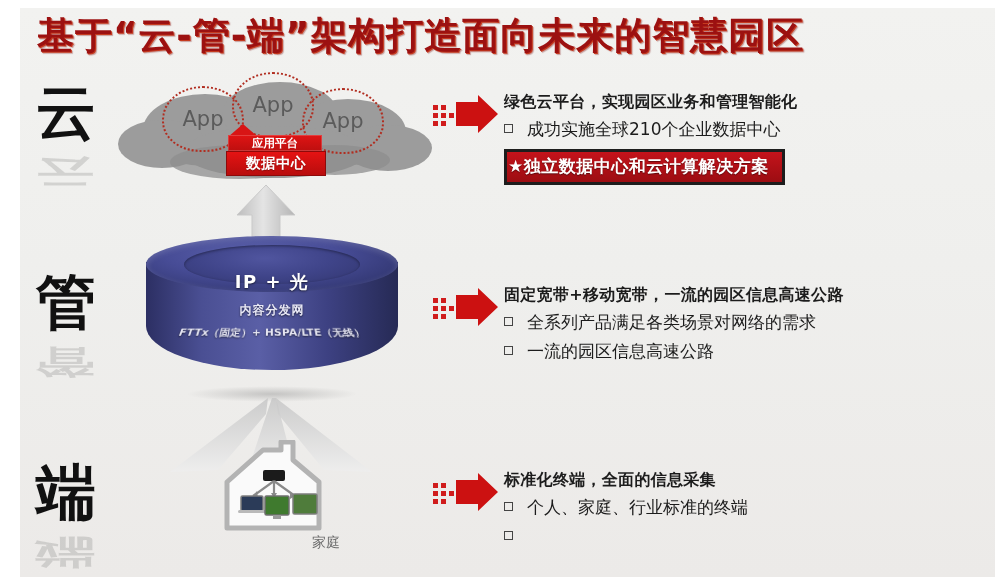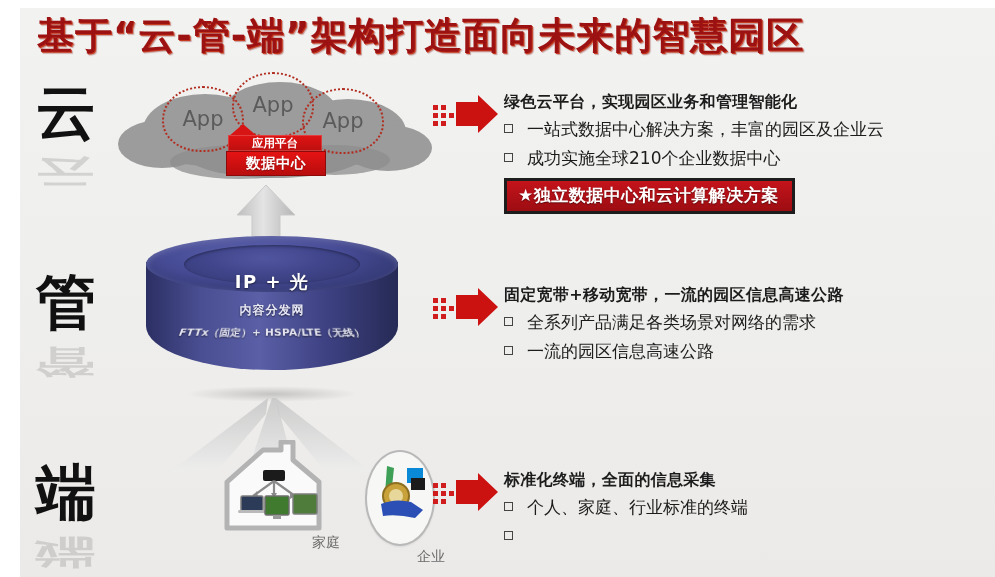--- a/index.html
+++ b/index.html
@@ -161,21 +161,21 @@
     display:flex;align-items:flex-start;margin-top:3px;white-space:nowrap;
   }
   .bul .sq{
     width:7px;height:7px;border:1.6px solid #444;margin:8px 14px 0 0;
     flex:0 0 auto;background:transparent;
   }
   .bul .txt{font-size:17px;color:#1c1c1c;font-weight:500;line-height:26px;}
   .redbox{
     display:inline-block;margin-top:7px;
     background:linear-gradient(180deg,#c4131b,#9c0d12);
-    border:3px solid #1d1d1d;padding:3px 13px 4px 11px;
+    border:3px solid #1d1d1d;padding:3px 13px 4px 1px;
     color:#ffffff;font-size:17px;font-weight:bold;letter-spacing:.5px;
     text-shadow:0 1px 1px rgba(0,0,0,.45);white-space:nowrap;
   }
 
   #block-cloud{left:432px;top:92px;}
   #block-pipe{left:432px;top:285px;}
   #block-device{left:432px;top:470px;}
   .block .body{margin-left:72px;}
 </style>
 </head>
@@ -270,55 +270,38 @@
         <rect x="22" y="56" width="22" height="15" rx="1.5" fill="#2b3b58" stroke="#7e7e7e" stroke-width="1.5"></rect>
         <rect x="19" y="70" width="28" height="3" rx="1.5" fill="#b9b9b9"></rect>
         <rect x="46" y="56" width="24" height="19" rx="1.5" fill="#3f7a2e" stroke="#6f6f6f" stroke-width="1.5"></rect>
         <rect x="54" y="75" width="8" height="4" fill="#9a9a9a"></rect>
         <rect x="74" y="54" width="24" height="20" rx="1.5" fill="#4f7c3b" stroke="#7e7e7e" stroke-width="1.5"></rect>
       </svg>
     </div>
     <div class="lab">家庭</div>
   </div>
 
-  <div class="dev" id="dev-enterprise">
-    <div class="oval">
-      <svg viewBox="0 0 66 92" width="66" height="92">
-        <rect x="40" y="16" width="16" height="15" fill="#0a8ad6"></rect>
-        <rect x="44" y="26" width="14" height="12" fill="#1b1b1b"></rect>
-        <path d="M20 14 L27 16 L24 44 L18 42 Z" fill="#3e9f57"></path>
-        <circle cx="29" cy="44" r="13" fill="#c9a13a" stroke="#8d6f20" stroke-width="2"></circle>
-        <circle cx="29" cy="44" r="7" fill="#e8d79a"></circle>
-        <path d="M14 52 Q28 46 44 50 L56 58 L48 66 Q30 62 16 64 Z" fill="#2b4fb5"></path>
-      </svg>
-    </div>
-    <div class="lab">企业</div>
-  </div>
 
   <div class="block" id="block-cloud">
     <svg class="arrow-mark" viewBox="0 0 70 44">
       <g fill="#d01c1c">
         <rect x="1" y="13" width="5" height="5"></rect>
           <rect x="9" y="13" width="5" height="5"></rect>
         <rect x="1" y="21" width="5" height="5"></rect>
           <rect x="9" y="21" width="5" height="5"></rect>
         <rect x="17" y="21" width="5" height="5"></rect>
           <rect x="1" y="29" width="5" height="5"></rect>
         <rect x="9" y="29" width="5" height="5"></rect>
       </g>
       <path d="M24 10 L46 10 L46 3 L66 22 L46 41 L46 34 L24 34 Z" fill="#cc1111"></path>
     </svg>
     <div class="body">
       <div class="head">绿色云平台，实现园区业务和管理智能化</div>
       <div class="bul">
         <span class="sq"></span>
-        <span class="txt">一站式数据中心解决方案，丰富的园区及企业云</span>
-      </div>
-      <div class="bul">
-        <span class="sq"></span>
         <span class="txt">成功实施全球210个企业数据中心</span>
       </div>
       <div class="redbox">★独立数据中心和云计算解决方案</div>
     </div>
   </div>
 
   <div class="block" id="block-pipe">
     <svg class="arrow-mark" viewBox="0 0 70 44">
       <g fill="#d01c1c">
         <rect x="1" y="13" width="5" height="5"></rect>

